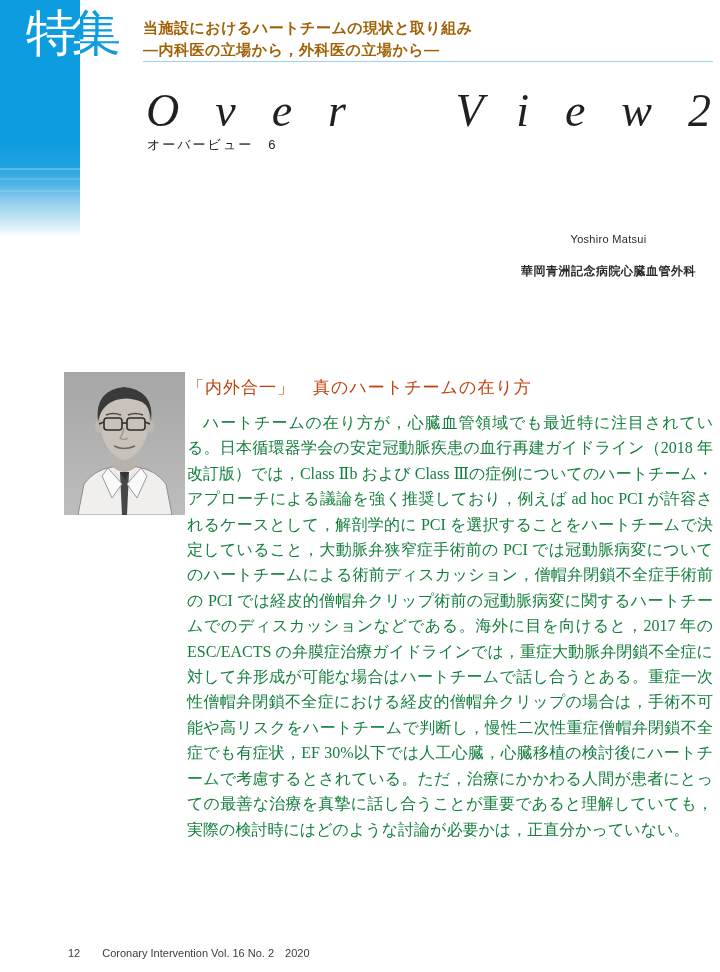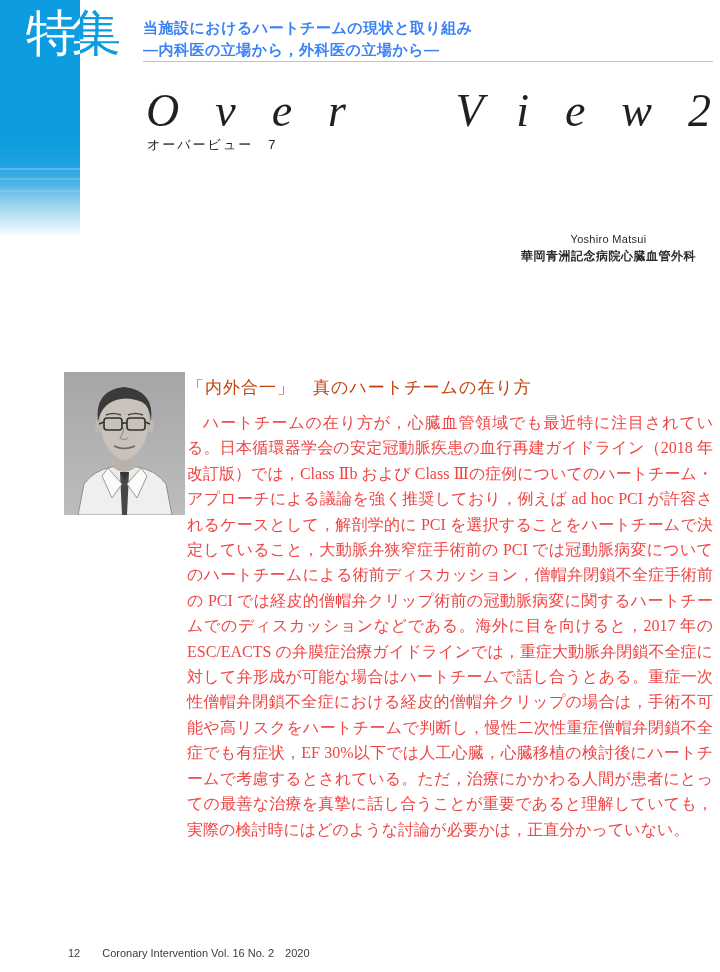--- a/index.html
+++ b/index.html
@@ -21,51 +21,51 @@
   .kicker-wrap{
     position:absolute;left:26px;top:5px;width:130px;height:72px;
     font-size:50px;line-height:1.15;font-weight:300;letter-spacing:-5px;white-space:nowrap;
   }
   .kicker-wrap span{position:absolute;left:0;top:0;}
   .kicker-blue{color:#0d9cdf;}
   .kicker-white{color:#ffffff;clip-path:inset(0 calc(100% - 54px) 0 0);}
   
   .feature-title{
     position:absolute;left:143px;top:17px;
-    color:#3b82f6;font-weight:bold;font-size:15px;line-height:22px;letter-spacing:.5px;
+    color:#a16207;font-weight:bold;font-size:15px;line-height:22px;letter-spacing:.5px;
   }
   .rule{
     position:absolute;left:143px;top:61px;width:570px;height:1px;background:#9bd3ef;
   }
   
   .overview-en{
     position:absolute;left:146px;top:84px;
     font-family:"Liberation Serif","DejaVu Serif",serif;font-style:italic;
     font-size:46px;color:#231f20;letter-spacing:36px;word-spacing:26px;white-space:nowrap;
   }
   .overview-ja{
     position:absolute;left:147px;top:136px;
     font-size:13px;color:#231f20;letter-spacing:2px;
   }
   
   .author{position:absolute;right:24px;top:233px;text-align:center;color:#2b2a29;}
   .author-en{font-size:11px;letter-spacing:.3px;}
   .author-ja{font-size:23px;margin-top:3px;letter-spacing:2px;}
-  .author-aff{font-size:12px;font-weight:bold;margin-top:3px;letter-spacing:.5px;}
+  .author-aff{font-size:12px;font-weight:bold;margin-top:18px;letter-spacing:.5px;}
   
   .portrait{position:absolute;left:64px;top:372px;width:121px;height:143px;display:block;}
   
   .section-heading{
     position:absolute;left:187px;top:376px;
     font-size:17px;font-weight:normal;color:#c2410c;letter-spacing:1px;white-space:nowrap;
   }
   .body-text{
     position:absolute;left:187px;top:410px;width:526px;
     font-family:"Liberation Serif","DejaVu Serif",serif;
-    font-size:16px;line-height:25.4px;color:#ef4444;text-align:justify;
+    font-size:16px;line-height:25.4px;color:#15803d;text-align:justify;
   }
   .body-text p{margin:0;text-indent:1em;}
   
   .footer{position:absolute;left:68px;top:946px;font-size:11px;color:#3c3c3c;white-space:nowrap;}
   .footer .pn{margin-right:22px;}
 </style>
 </head>
 <body>
 
 <div class="band">
@@ -79,21 +79,21 @@
   <span class="kicker-white">特集</span>
 </div>
 
 <div class="feature-title">
   <div>当施設におけるハートチームの現状と取り組み</div>
   <div>―内科医の立場から，外科医の立場から―</div>
 </div>
 <div class="rule"></div>
 
 <div class="overview-en">Over View2</div>
-<div class="overview-ja">オーバービュー　7</div>
+<div class="overview-ja">オーバービュー　6</div>
 
 <div class="author">
   <div class="author-en">Yoshiro Matsui</div>
   <div class="author-aff">華岡青洲記念病院心臓血管外科</div>
 </div>
 
 <svg class="portrait" viewBox="0 0 121 143" xmlns="http://www.w3.org/2000/svg">
   <defs>
     <linearGradient id="bg" x1="0" y1="0" x2="0" y2="1">
       <stop offset="0" stop-color="#a6a6a6"></stop>

